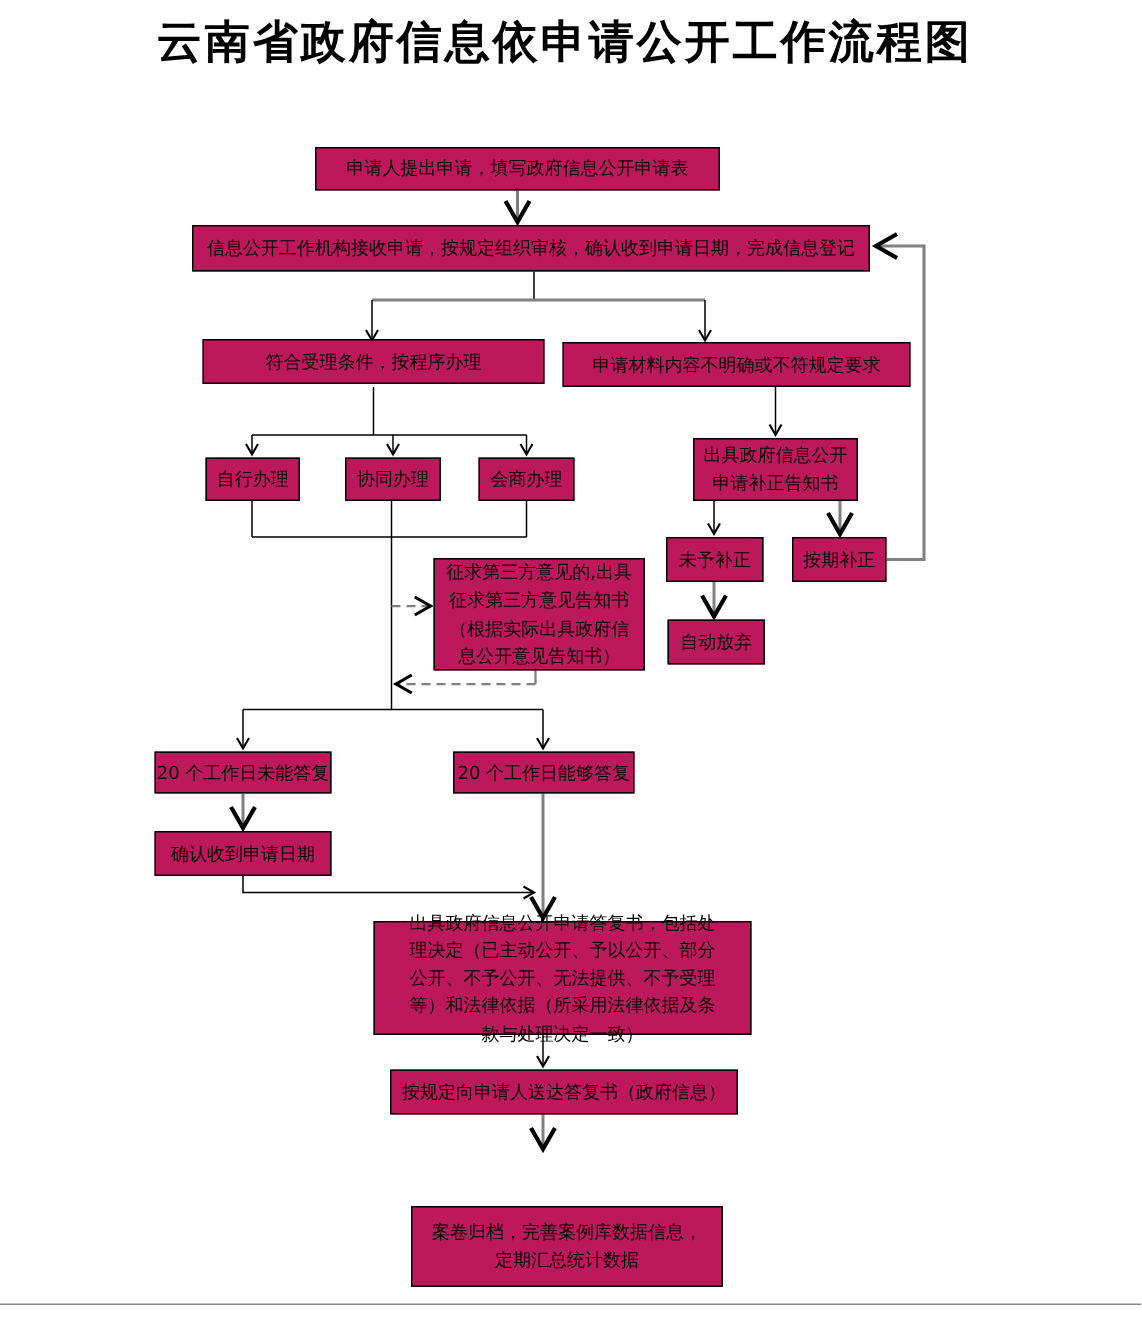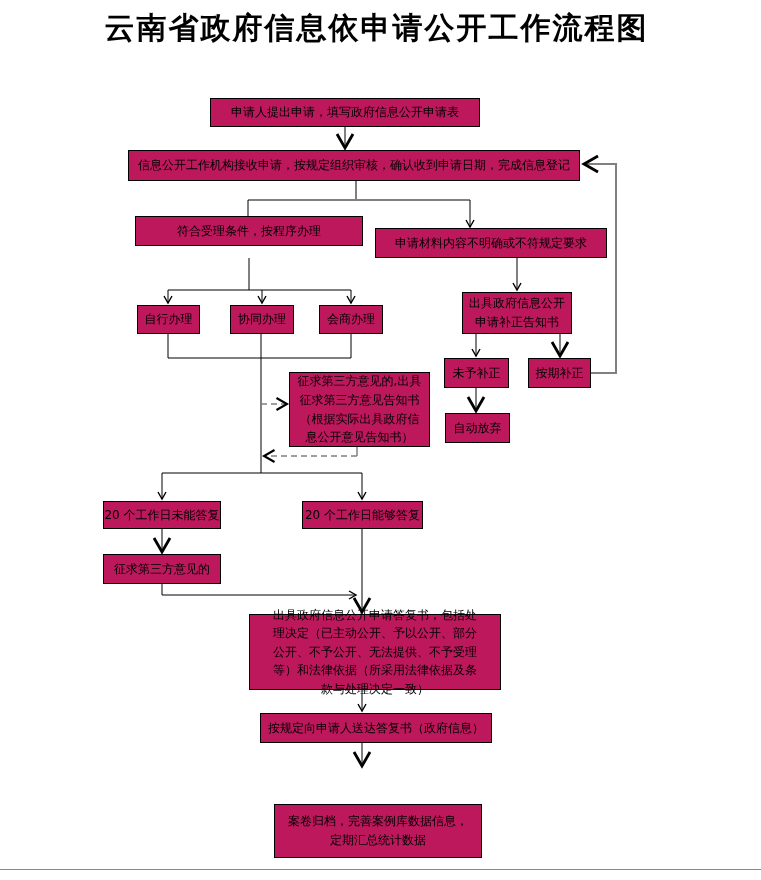--- a/index.html
+++ b/index.html
@@ -90,21 +90,21 @@
 
     <path d="M362,690 L362,711" stroke="#000" stroke-width="1" fill="none" marker-end="url(#arrowhead)"></path>
 
     <path d="M362,743 L362,766" stroke="#808080" stroke-width="2" fill="none" marker-end="url(#arrowhead)"></path>
   </svg>
 
   <div class="node" style="left:210px;top:98px;width:270px;height:29px">申请人提出申请，填写政府信息公开申请表</div>
 
   <div class="node" style="left:128px;top:150px;width:452px;height:31px">信息公开工作机构接收申请，按规定组织审核，确认收到申请日期，完成信息登记</div>
 
-  <div class="node" style="left:135px;top:216px;width:228px;height:30px">符合受理条件，按程序办理</div>
+  <div class="node" style="left:135px;top:226px;width:228px;height:30px">符合受理条件，按程序办理</div>
 
   <div class="node" style="left:375px;top:228px;width:232px;height:30px">申请材料内容不明确或不符规定要求</div>
 
   <div class="node" style="left:137px;top:305px;width:63px;height:29px">自行办理</div>
 
   <div class="node" style="left:230px;top:305px;width:64px;height:29px">协同办理</div>
 
   <div class="node" style="left:319px;top:305px;width:64px;height:29px">会商办理</div>
 
   <div class="node" style="left:462px;top:292px;width:110px;height:42px;padding:0 6px">出具政府信息公开申请补正告知书</div>
@@ -114,21 +114,21 @@
   <div class="node" style="left:528px;top:358px;width:63px;height:30px">按期补正</div>
 
   <div class="node" style="left:445px;top:413px;width:65px;height:30px">自动放弃</div>
 
   <div class="node" style="left:289px;top:372px;width:141px;height:75px;padding:0 4px">征求第三方意见的,出具征求第三方意见告知书（根据实际出具政府信息公开意见告知书）</div>
 
   <div class="node" style="left:103px;top:501px;width:118px;height:28px">20 个工作日未能答复</div>
 
   <div class="node" style="left:302px;top:501px;width:121px;height:28px">20 个工作日能够答复</div>
 
-  <div class="node" style="left:103px;top:554px;width:118px;height:30px">征求第三方意见的</div>
+  <div class="node" style="left:103px;top:554px;width:118px;height:30px">确认收到申请日期</div>
 
   <div class="node" style="left:249px;top:614px;width:252px;height:76px;padding:0 20px">出具政府信息公开申请答复书，包括处理决定（已主动公开、予以公开、部分公开、不予公开、无法提供、不予受理等）和法律依据（所采用法律依据及条款与处理决定一致）</div>
 
   <div class="node" style="left:260px;top:713px;width:232px;height:30px">按规定向申请人送达答复书（政府信息）</div>
 
   <div class="node" style="left:274px;top:804px;width:208px;height:54px;padding:12px 10px">案卷归档，完善案例库数据信息，定期汇总统计数据</div>
 
   <div class="page-edge"></div>
 </div>
 

